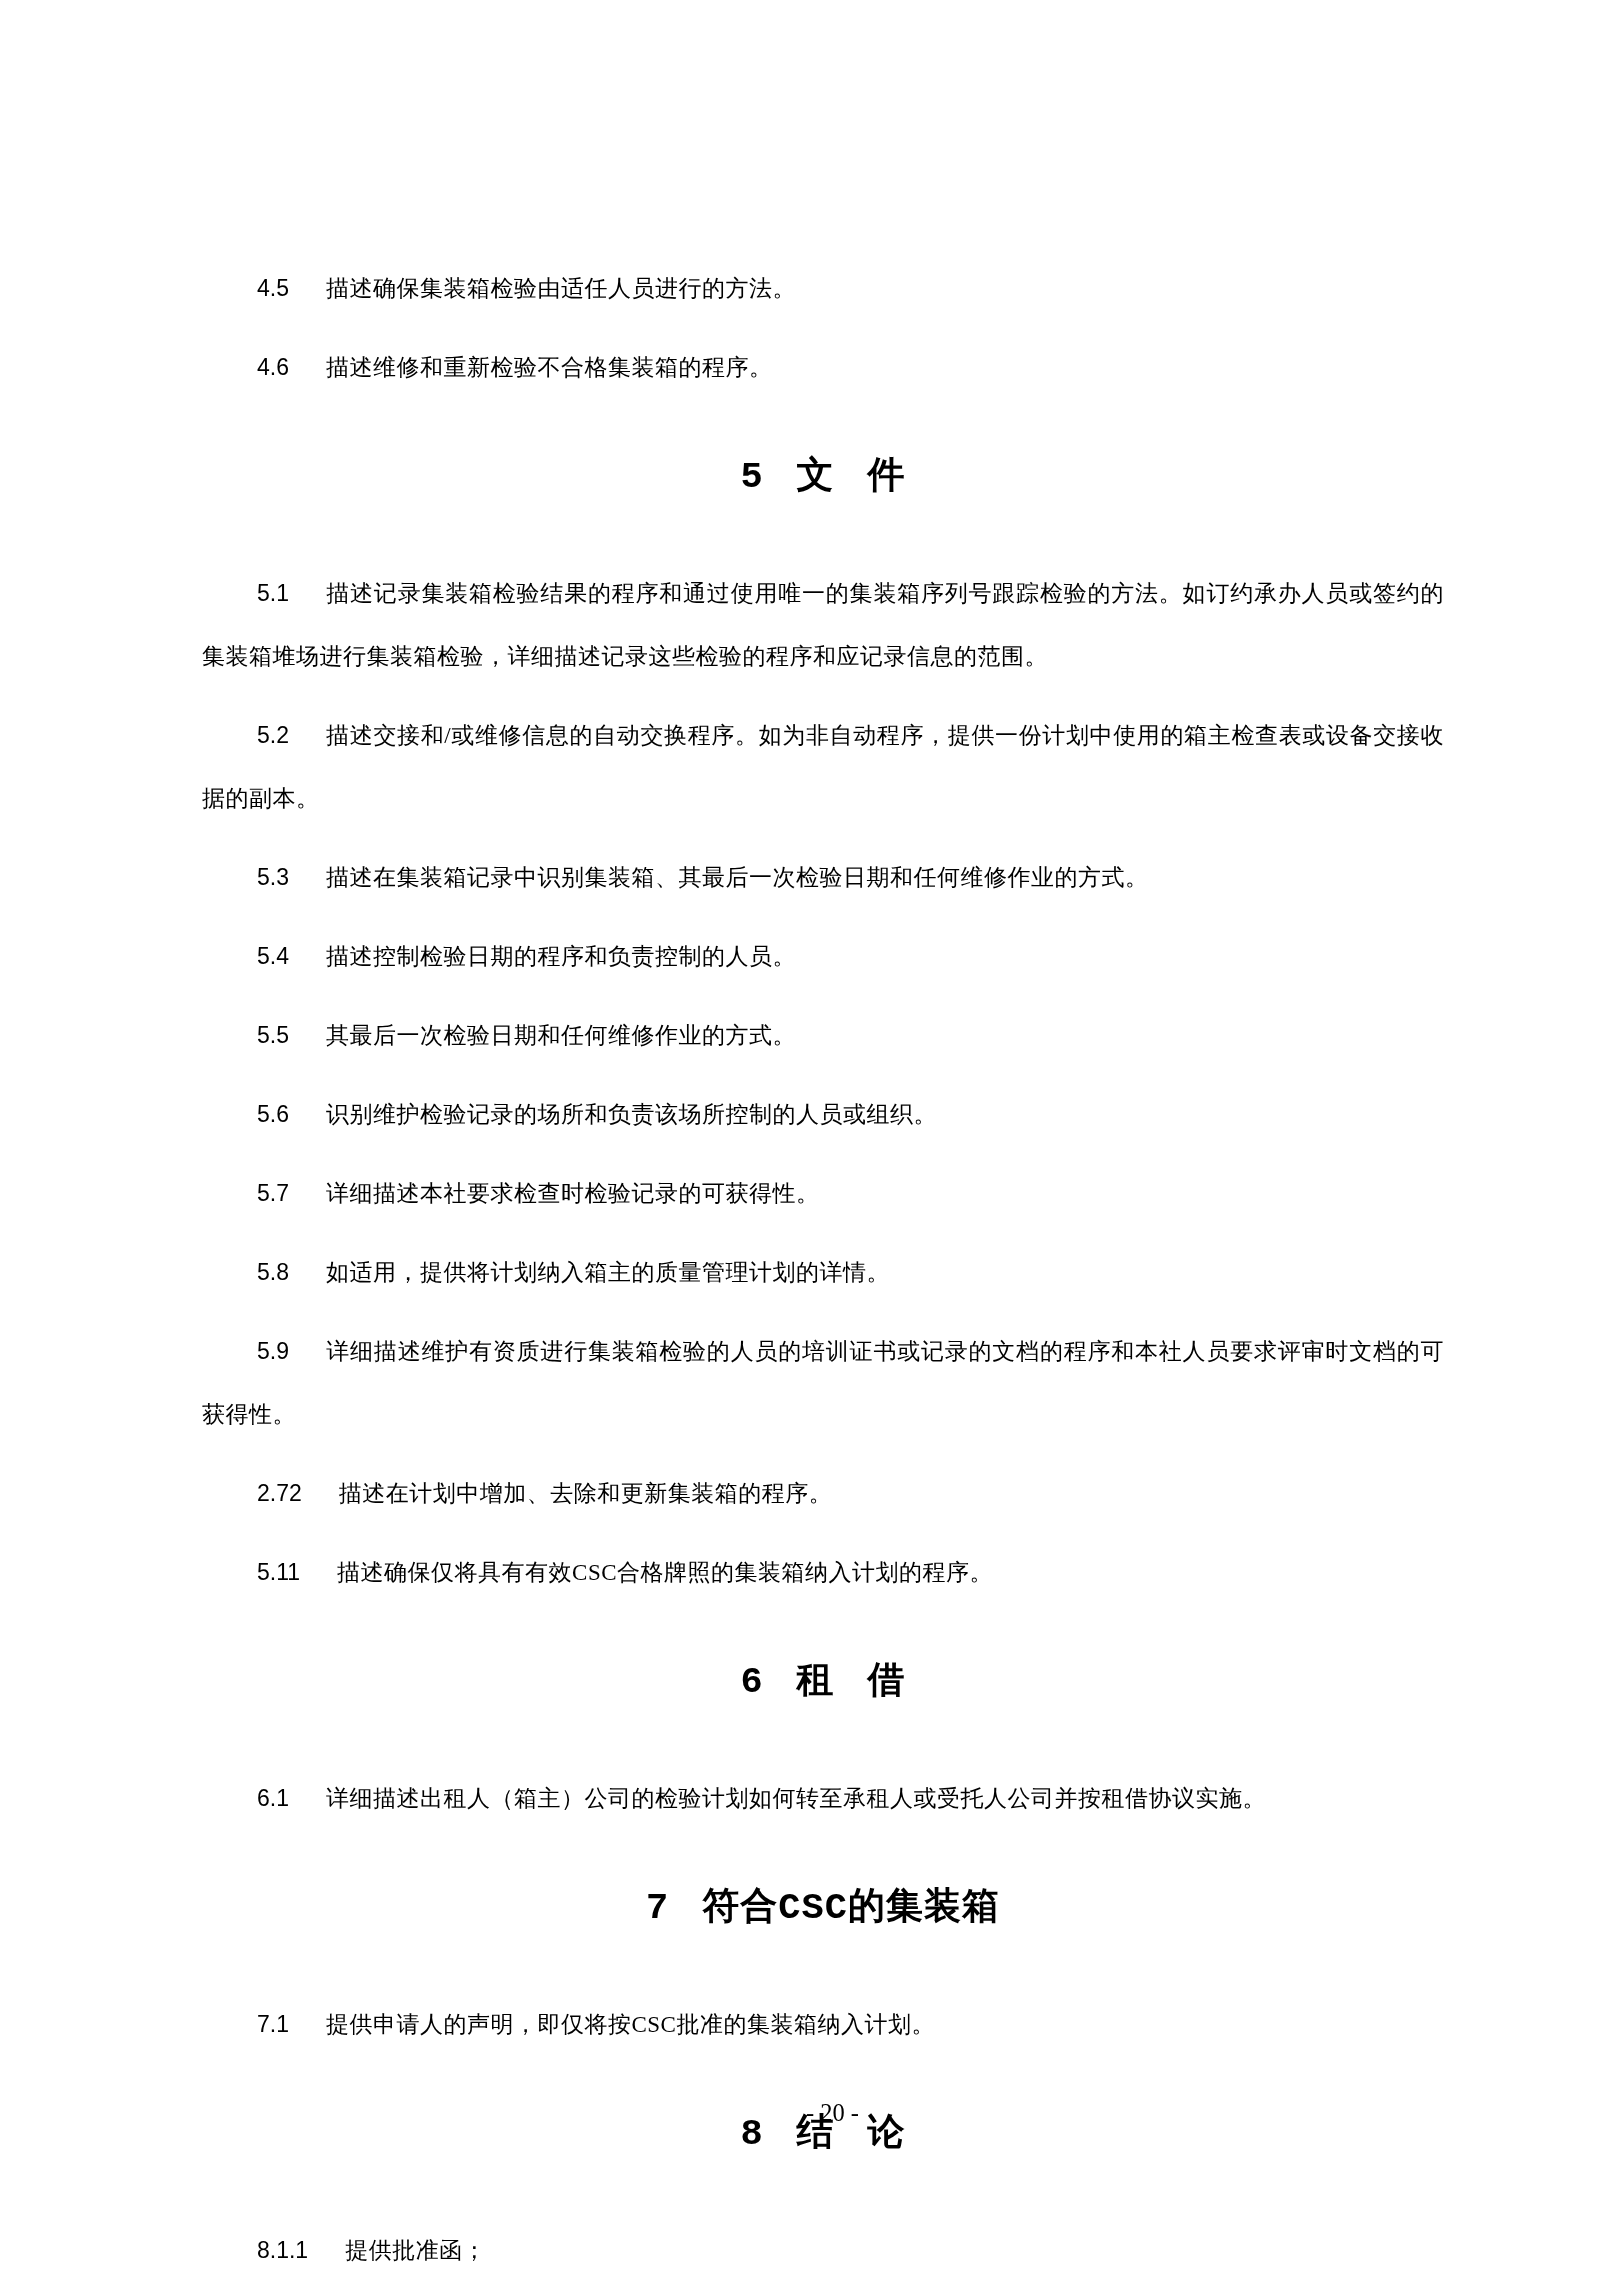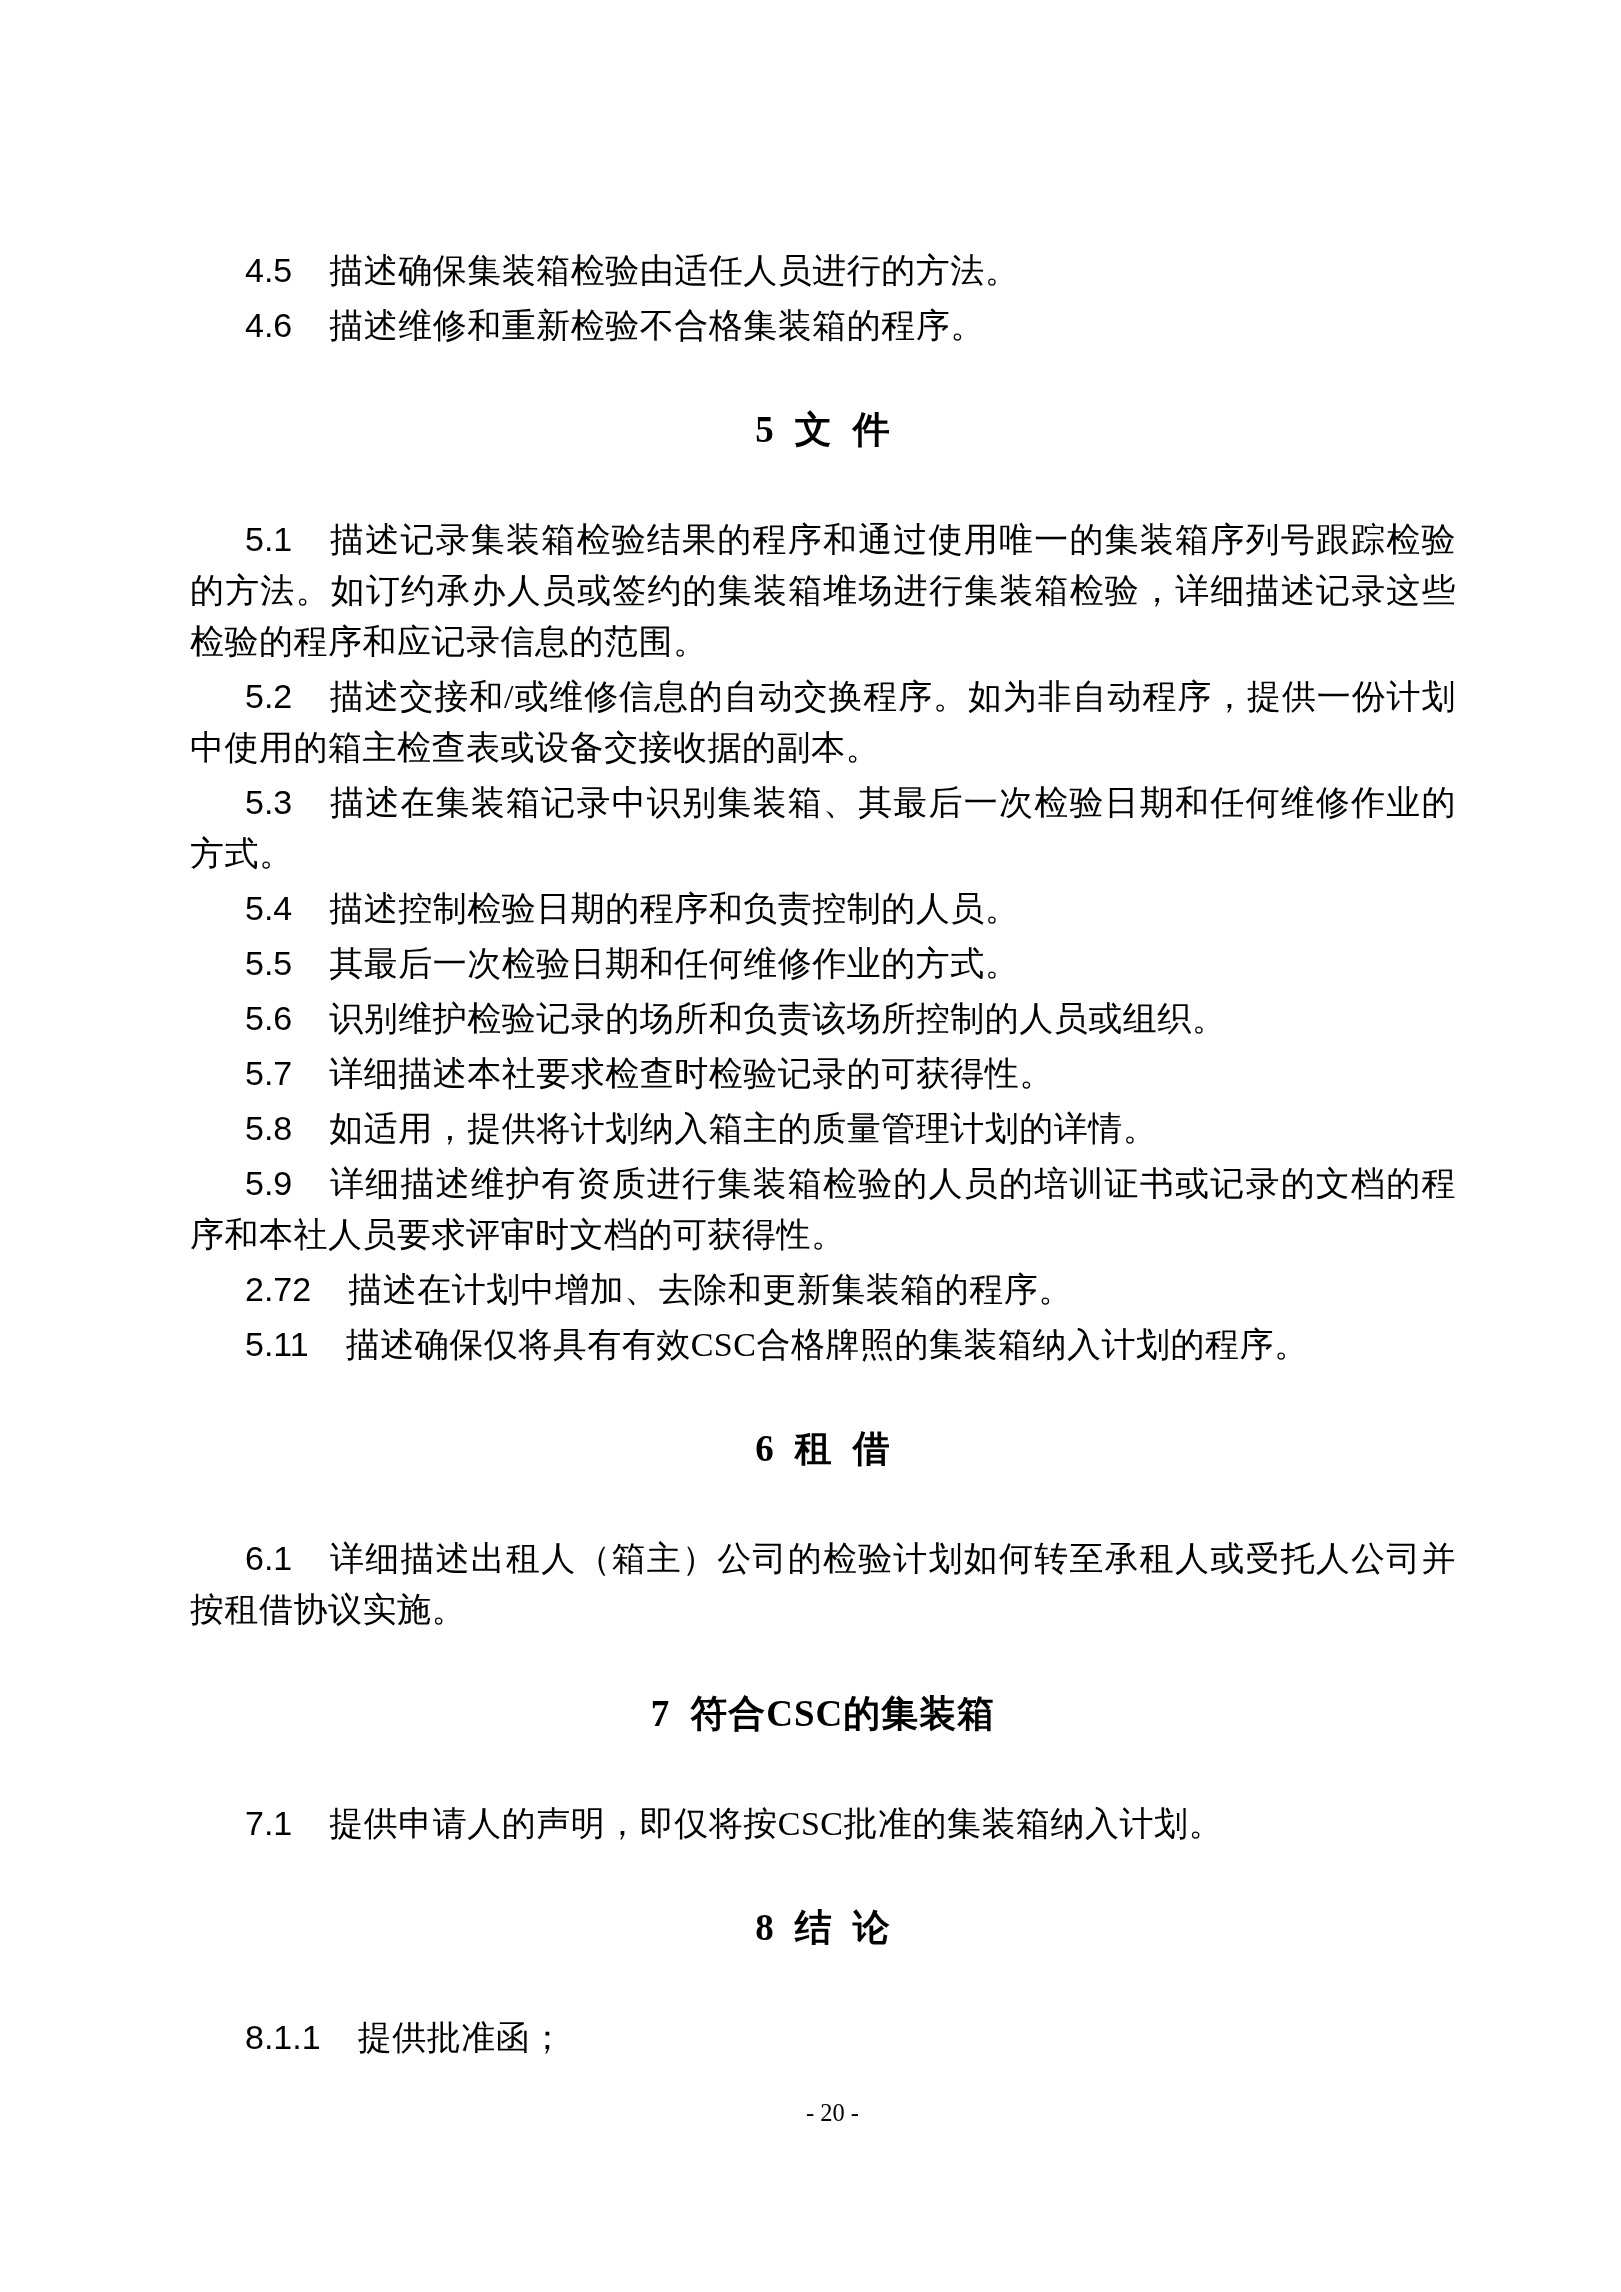--- a/index.html
+++ b/index.html
@@ -13,34 +13,34 @@
     font-family: "Liberation Serif", "DejaVu Serif", serif;
     overflow: hidden;
   }
   .content {
     position: absolute;
     left: 186px;
     top: 241px;
     width: 1274px;
   }
   p.clause {
-    margin: 4px;
-    font-size: 34px;
-    line-height: 51px;
+    margin: 16px;
+    font-size: 23px;
+    line-height: 63px;
     text-align: justify;
     text-indent: 55px;
     letter-spacing: 0.5px;
   }
   p.clause .num {
     font-family: "Liberation Sans", "DejaVu Sans", sans-serif;
     margin-right: 37px;
     letter-spacing: 0;
   }
   h2.heading {
-    font-family: Liberation Serif, serif;
+    font-family: Liberation Mono, monospace;
     font-weight: bold;
     font-size: 37px;
     line-height: 47px;
     text-align: center;
     margin: 55px 0 61px 0;
     word-spacing: 9.8px;
     letter-spacing: 1px;
   }
   .footer {
     position: absolute;

